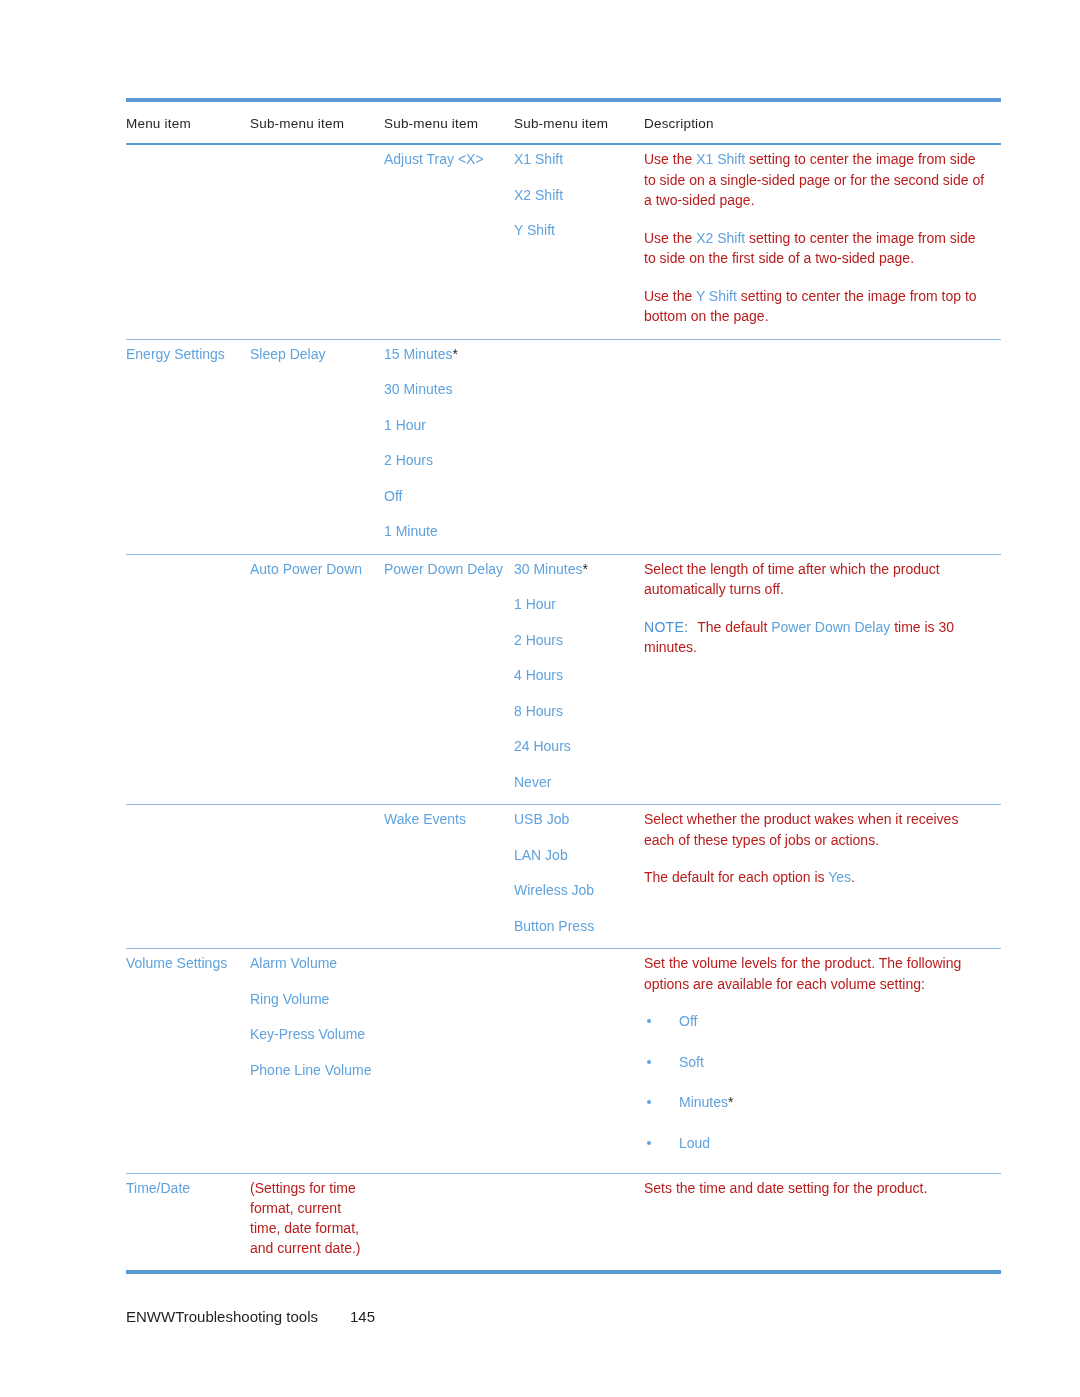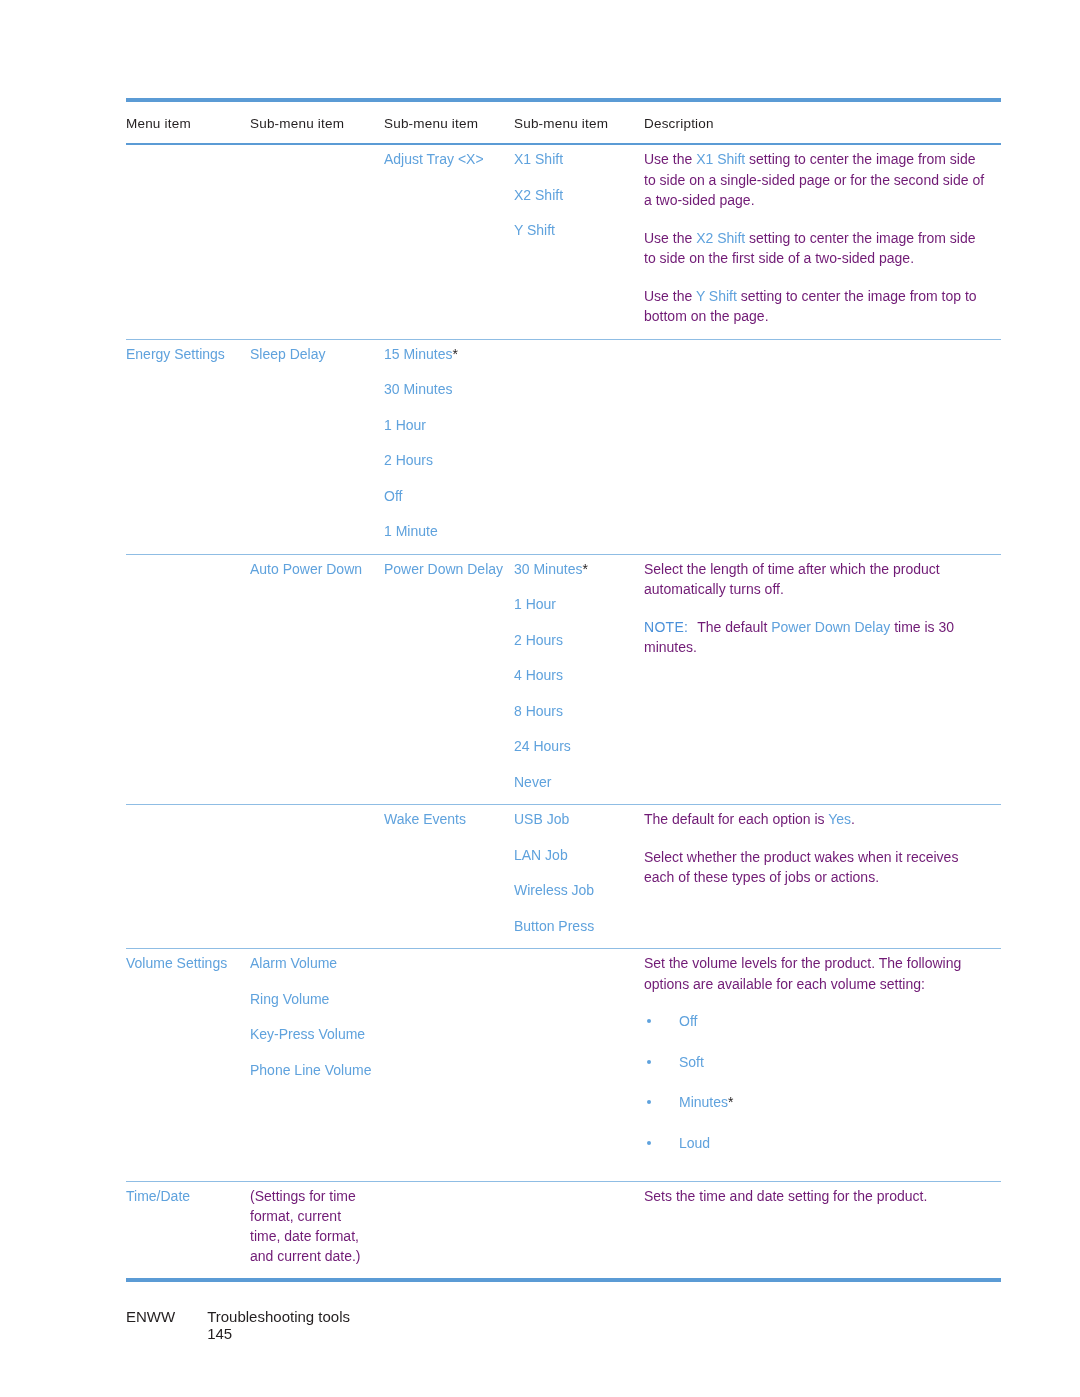--- a/index.html
+++ b/index.html
@@ -90,21 +90,21 @@
     margin-bottom: 15px;
     white-space: nowrap;
   }
   .opt:last-child { margin-bottom: 0; }
   .opt .star { color: #231f20; }
 
   .menu-label {
     color: #5fa2dd;
     line-height: 20px;
   }
-  .plain { color: #701a75; line-height: 20px; }
+  .plain { color: #b91c1c; line-height: 20px; }
 
   .desc p {
     margin: 0 0 17px 0;
     line-height: 20.5px;
   }
   .desc p:last-child { margin-bottom: 0; }
   .note-label {
     color: #4a90d9;
     letter-spacing: .3px;
   }
@@ -114,21 +114,21 @@
     margin: 14px 0 0 0;
     padding: 0;
     list-style: none;
   }
   .bullets li {
     position: relative;
     padding-left: 35px;
     margin-bottom: 20px;
     color: #5fa2dd;
   }
-  .bullets li:last-child { margin-bottom: 16px; }
+  .bullets li:last-child { margin-bottom: 8px; }
   .bullets li .dot {
     position: absolute;
     left: 3px;
     top: 8px;
     width: 4px;
     height: 4px;
     border-radius: 50%;
     background: #5fa2dd;
   }
   .bullets li .star { color: #231f20; }
@@ -138,21 +138,21 @@
     position: absolute;
     left: 113px;
     top: 1308px;
     width: 875px;
     display: flex;
     justify-content: flex-start;
     align-items: baseline;
     font-size: 15px;
     color: #231f20;
   }
-  .footer .right { display: flex; align-items: baseline; flex-direction: column; }
+  .footer .right { display: flex; align-items: baseline; }
   .footer .pagenum { margin-left: 32px; }
 </style>
 </head>
 <body>
 
 <div class="page">
 
   <div class="table-wrap">
 
     <div class="rule-top"></div>
@@ -251,24 +251,24 @@
         <div class="menu-label">Wake Events</div>
       </div>
       <div class="c3">
         <div class="opt"><span>USB Job</span></div>
         <div class="opt"><span>LAN Job</span></div>
         <div class="opt"><span>Wireless Job</span></div>
         <div class="opt"><span>Button Press</span></div>
       </div>
       <div class="c4 desc">
         <p>
+          <span class="plain">Select whether the product wakes when it receives each of these types of jobs or actions.</span>
+        </p>
+        <p>
           <span class="plain">The default for each option is </span><span class="blue">Yes</span><span class="plain">.</span>
-        </p>
-        <p>
-          <span class="plain">Select whether the product wakes when it receives each of these types of jobs or actions.</span>
         </p>
       </div>
     </div>
 
     <div class="rule-row"></div>
 
     <div class="row body-row">
       <div class="c0">
         <div class="menu-label">Volume Settings</div>
       </div>

